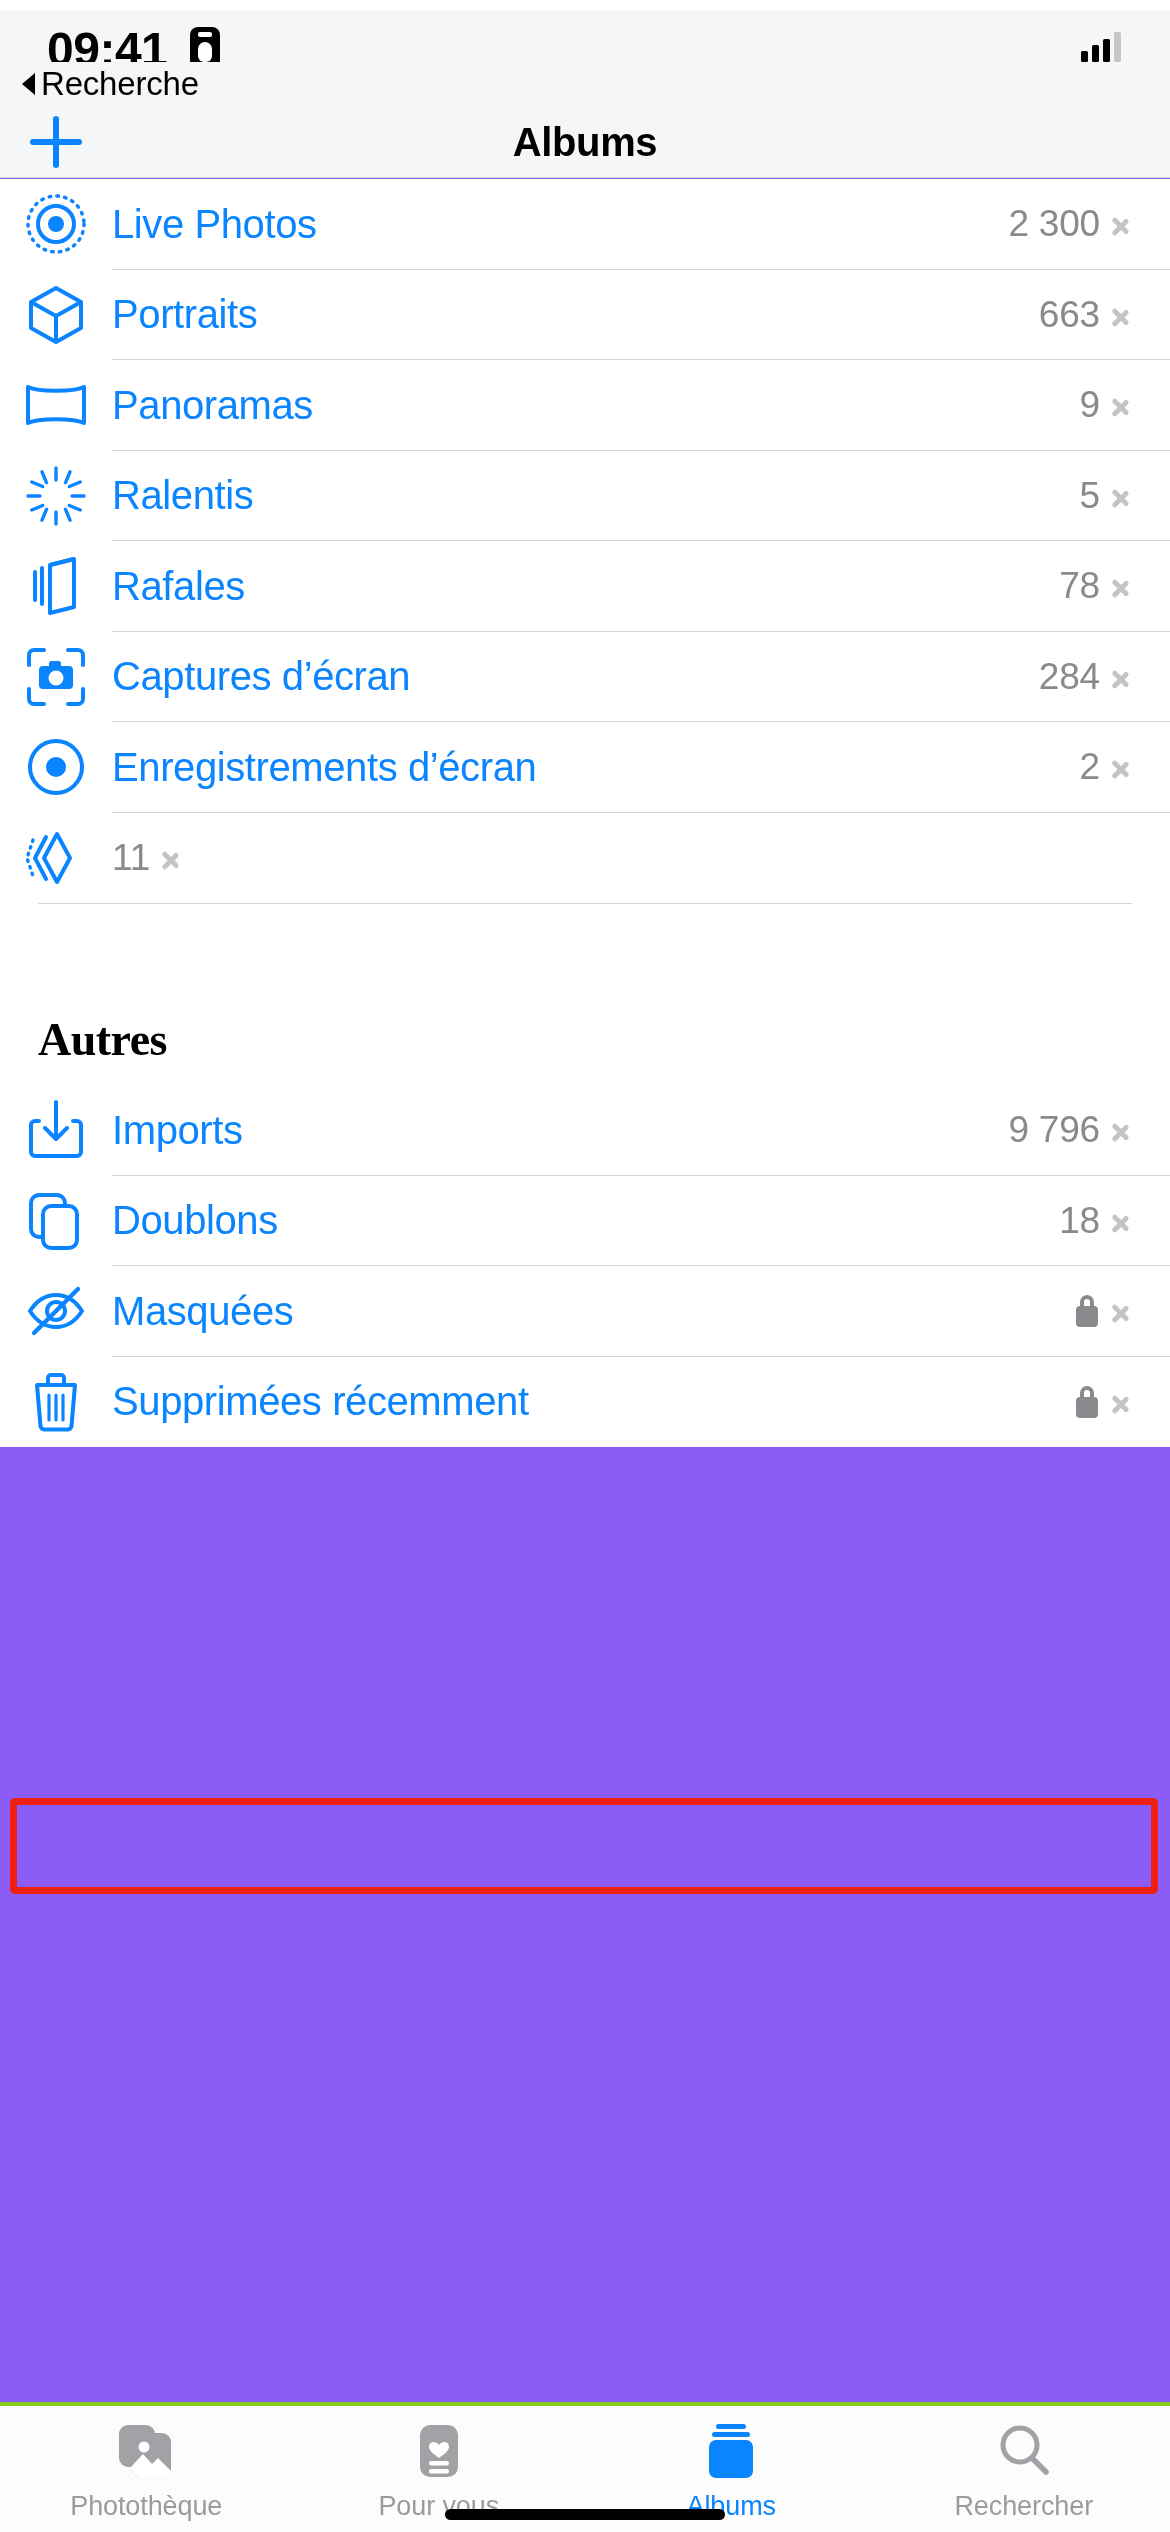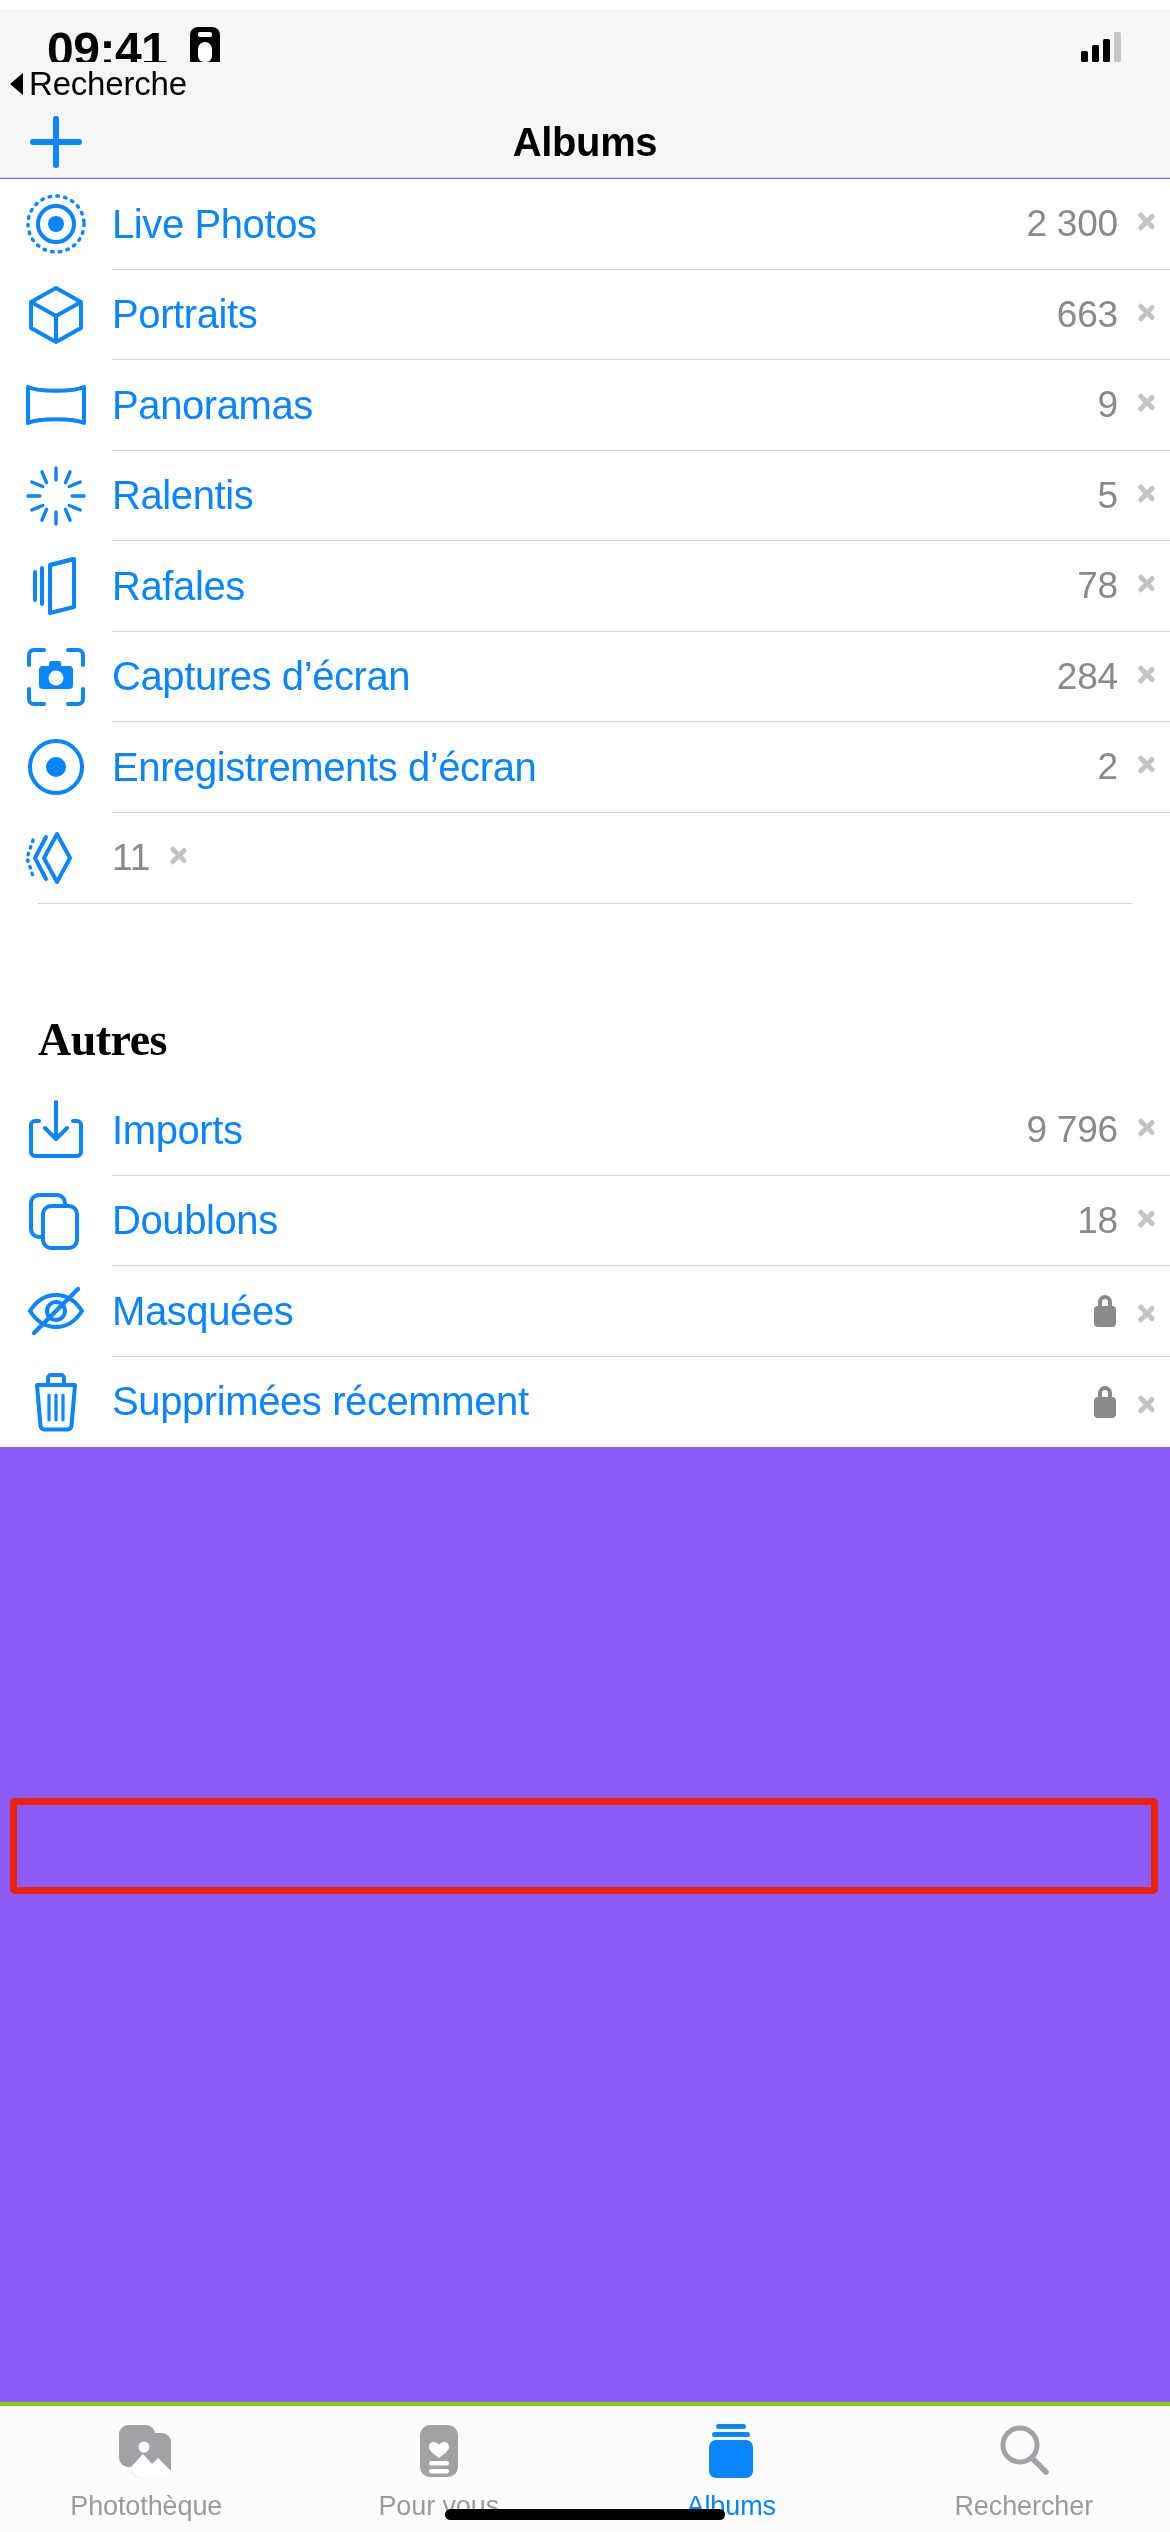--- a/index.html
+++ b/index.html
@@ -48,21 +48,21 @@
   .batt span { color:#fff; font-size:22px; font-weight:600; letter-spacing:-0.3px; }
   .batt::after {
     content:""; position:absolute; right:-7px; top:10px; width:5px; height:12px;
     background:#000; border-radius:0 3px 3px 0;
   }
 
   
   .backrow {
     position:absolute; top:52px; left:0; width:1170px; height:44px;
     background:#f5f6f7;
-    display:flex; align-items:center; padding-left:10px;
+    display:flex; align-items:center; padding-left:22px;
   }
   .back-caret {
     width:0; height:0; border-top:11px solid transparent; border-bottom:11px solid transparent;
     border-right:13px solid #000; margin-right:6px;
   }
   .back-text { font-size:33px; color:#000; letter-spacing:-0.2px; }
 
   
   .navbar {
     position:absolute; top:96px; left:0; width:1170px; height:72px;
@@ -94,21 +94,21 @@
   .icon-wrap {
     width:112px; height:90px; display:flex; align-items:center; justify-content:center;
     flex:0 0 112px;
   }
   .icon-wrap svg { display:block; }
   .row-label {
     flex:1 1 auto; font-size:40px; color:#0a84ff; letter-spacing:-0.4px;
     white-space:nowrap;
   }
   .row-right {
-    display:flex; gap:20px; padding-right:14px; flex:0 0 auto;
+    display:flex; align-items:center; gap:12px; padding-right:40px; flex:0 0 auto;
   }
   .row-count { font-size:37px; color:#8a8a8e; letter-spacing:-0.2px; }
   .chev {
     width:18px; height:32px; position:relative; flex:0 0 18px;
   }
   .chev::before, .chev::after {
     content:""; position:absolute; left:1px; width:21px; height:5px;
     background:#c4c4c6; border-radius:3px;
   }
   .chev::before { top:8px; transform:rotate(45deg); transform-origin:left center; }

